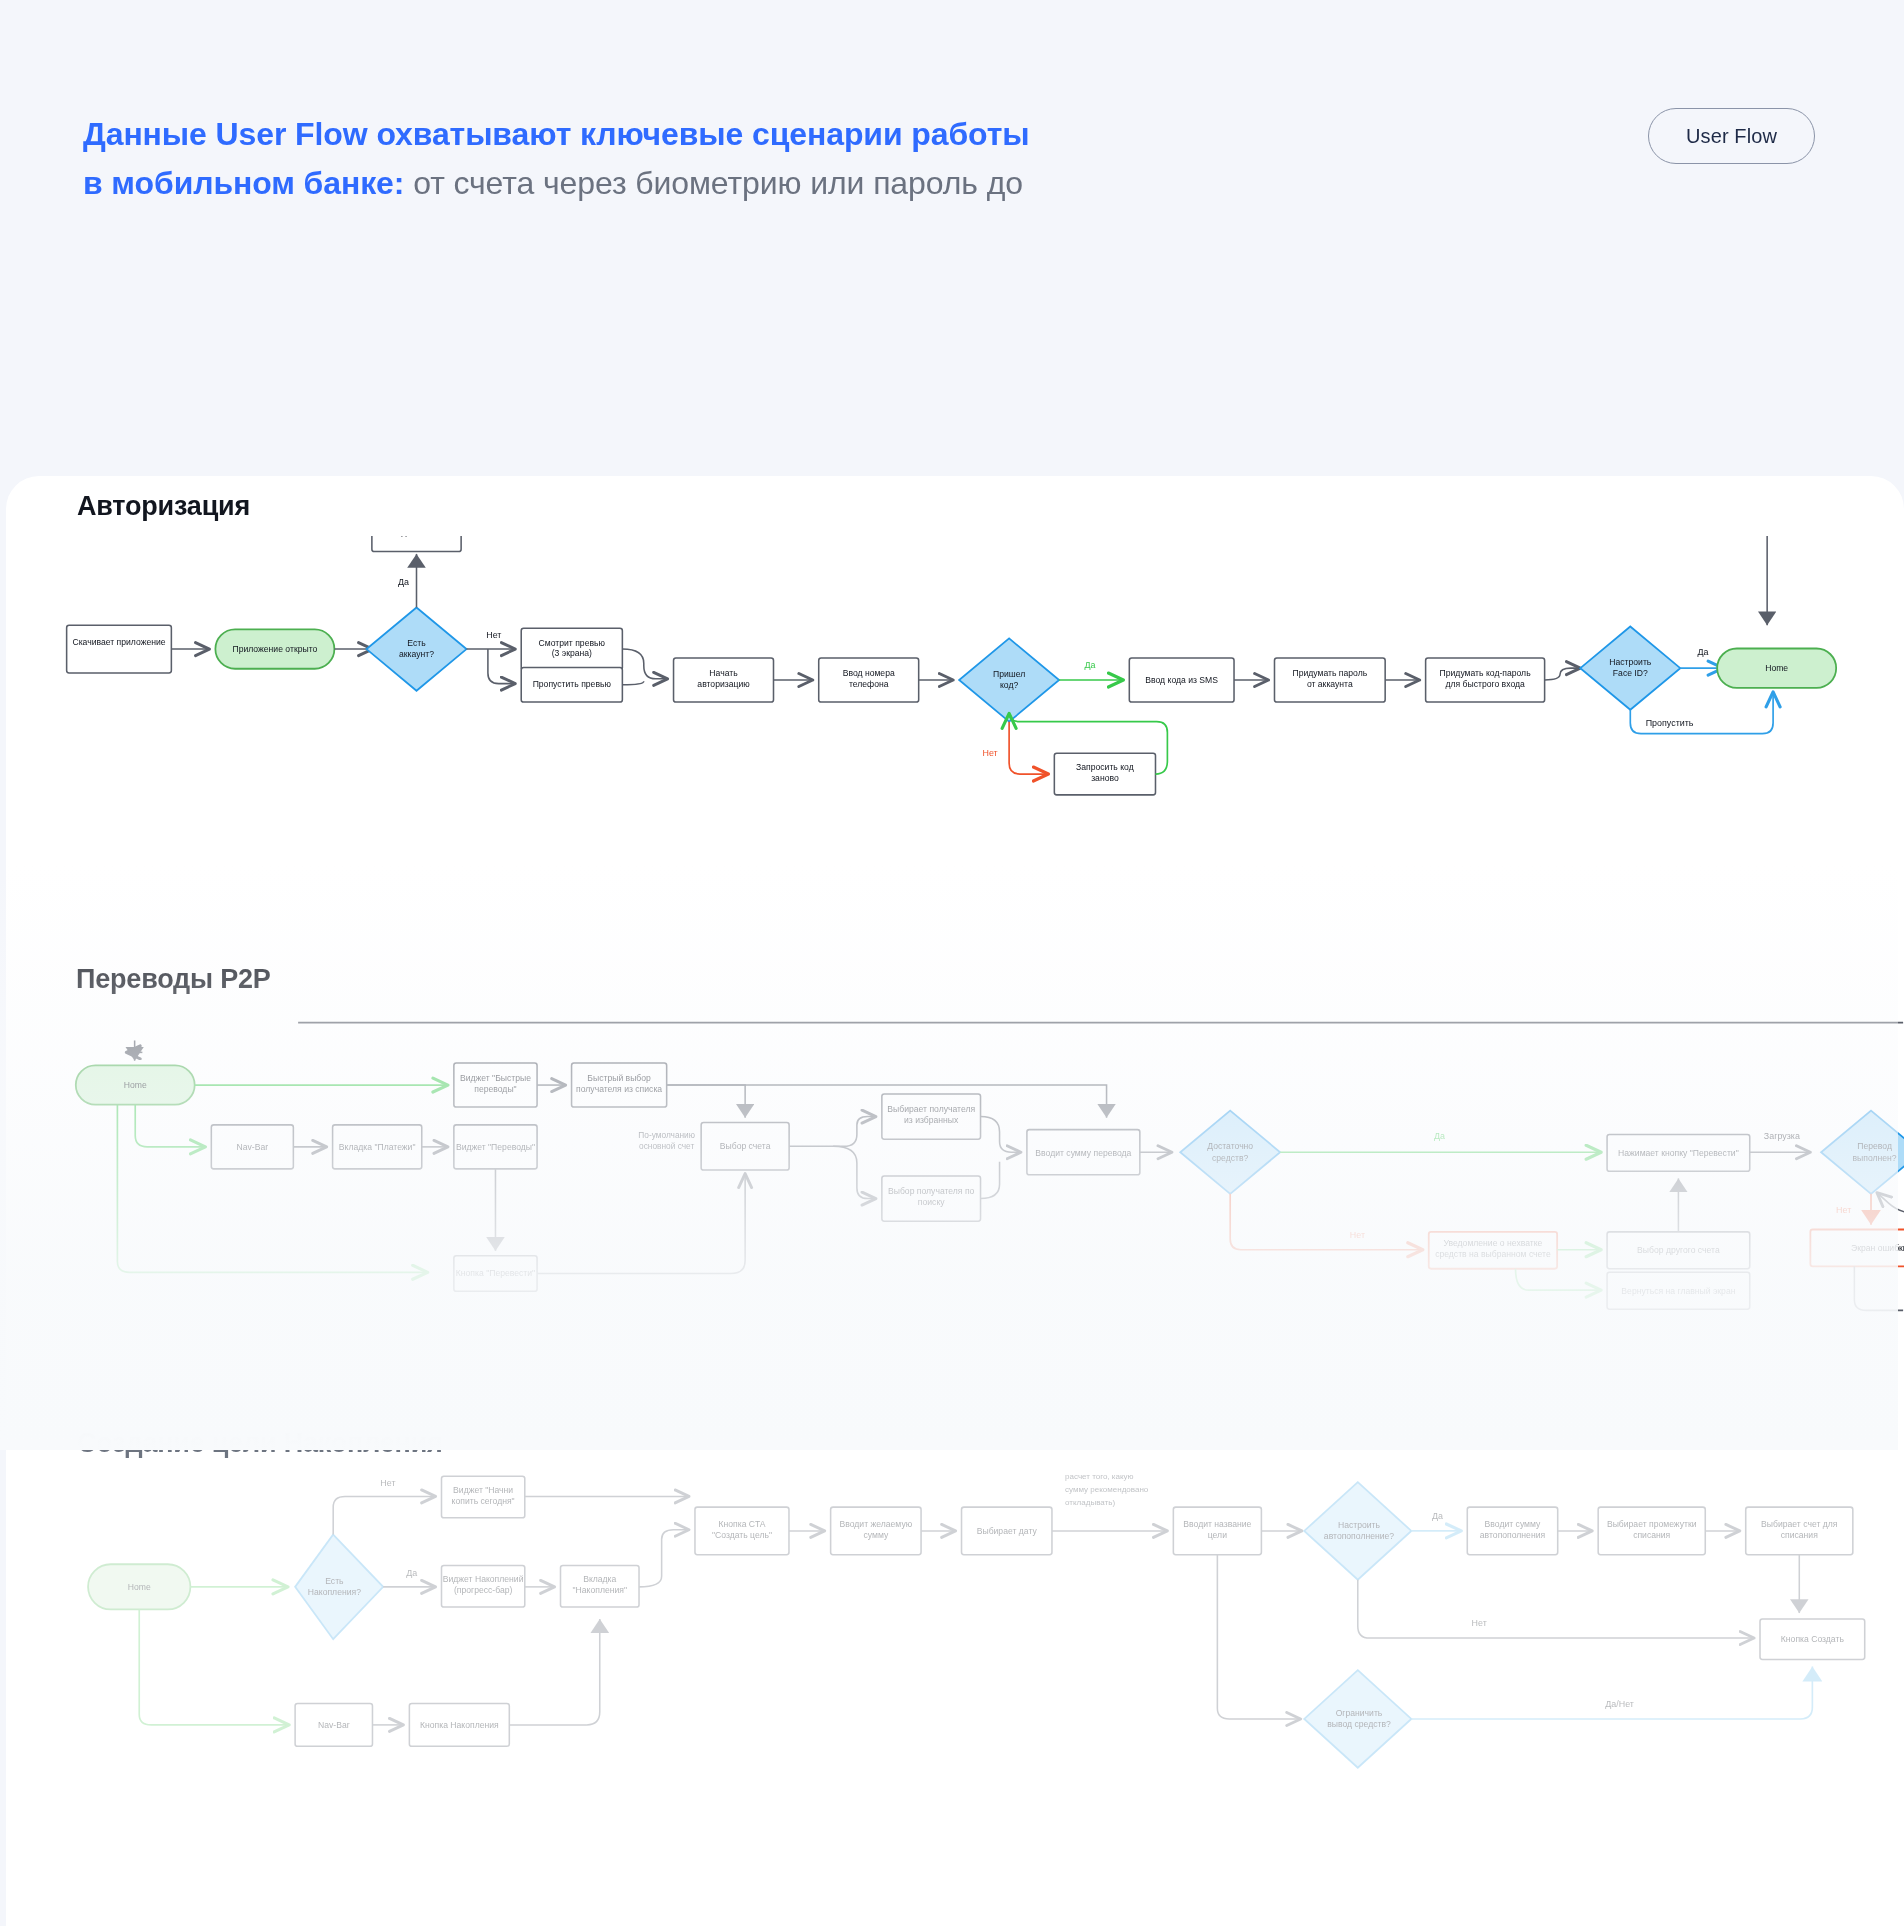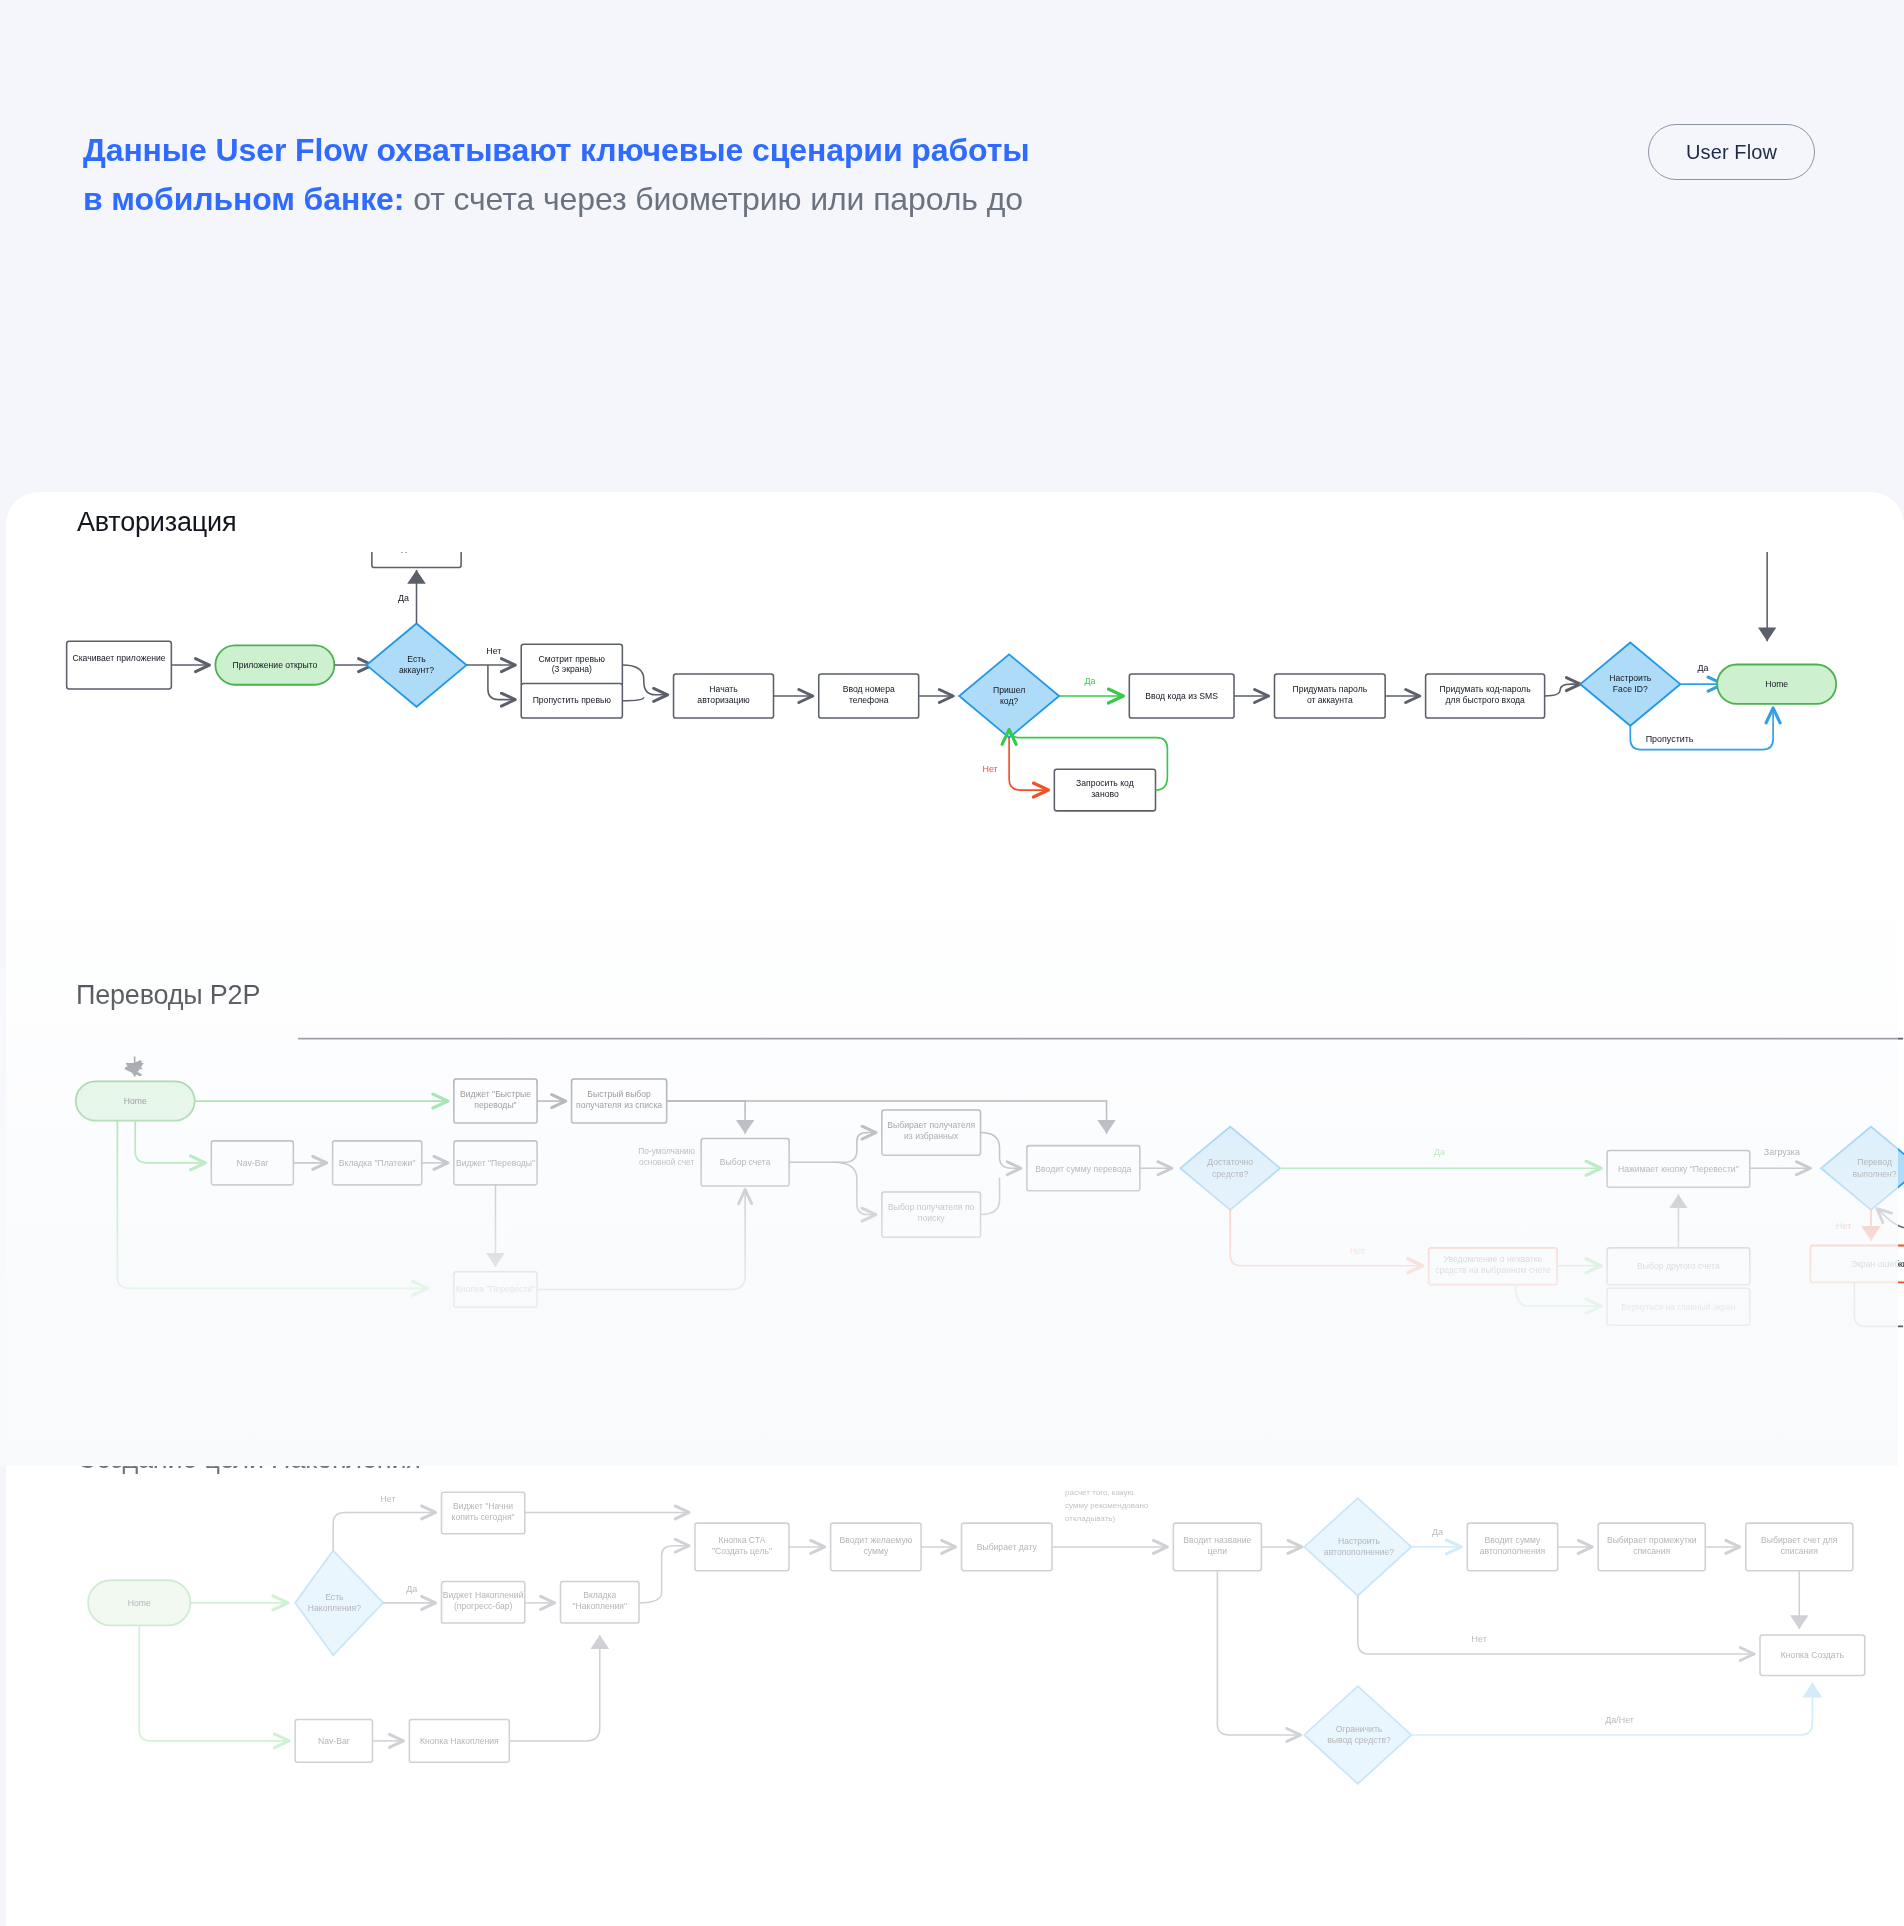--- a/index.html
+++ b/index.html
@@ -2,21 +2,21 @@
 <html style="font-size:9.5px"><head>
 <meta charset="utf-8">
 <style>
   * { box-sizing: border-box; margin: 0; padding: 0; }
   html, body {
     width: 1904px; height: 1926px;
     background: #f4f6fb;
     font-family: "Liberation Sans", sans-serif;
     overflow: hidden;
   }
-  #page { position: relative; width: 1904px; height: 1397px; background: #f4f6fb; margin-top: 16px; }
+  #page { position: relative; width: 1904px; height: 1397px; background: #f4f6fb; }
 
   
   .header { position: absolute; left: 83px; top: 110px; width: 1220px; }
   .header p {
     font-size: 32px; line-height: 1.52; color: #6b7280; font-weight: 400;
     letter-spacing: -0.1px;
   }
   .header .accent { color: #2f6bff; font-weight: 700; }
 
   .badge {
@@ -31,21 +31,21 @@
     position: absolute; left: 6px; top: 476px; width: 1898px; height: 1450px;
     background: #ffffff; border-radius: 33px 33px 0 0;
   }
   .card-fade {
     position: absolute; left: 0; top: 863px; width: 1898px; height: 587px;
     background: linear-gradient(to bottom, rgba(255,255,255,0) 0%, rgba(250,251,253,0.55) 35%, rgba(248,250,252,0.9) 70%, #f8fafc 100%);
     pointer-events: none;
   }
 
   .sec-title {
-    position: absolute; font-size: 27px; font-weight: 400; letter-spacing: -0.2px;
+    position: absolute; font-size: 27px; font-weight: 700; letter-spacing: -0.2px;
   }
   .sec-title.t1 { left: 77px; top: 491px; color: #12161f; }
   .sec-title.t2 { left: 76px; top: 964px; color: #12161f; }
   .sec-title.t3 { left: 77px; top: 1428px; color: #6d7480; }
 
   .flow { position: absolute; }
   .flow svg { display: block; }
 
   .fade2 { opacity: 0.42; }
 </style>

